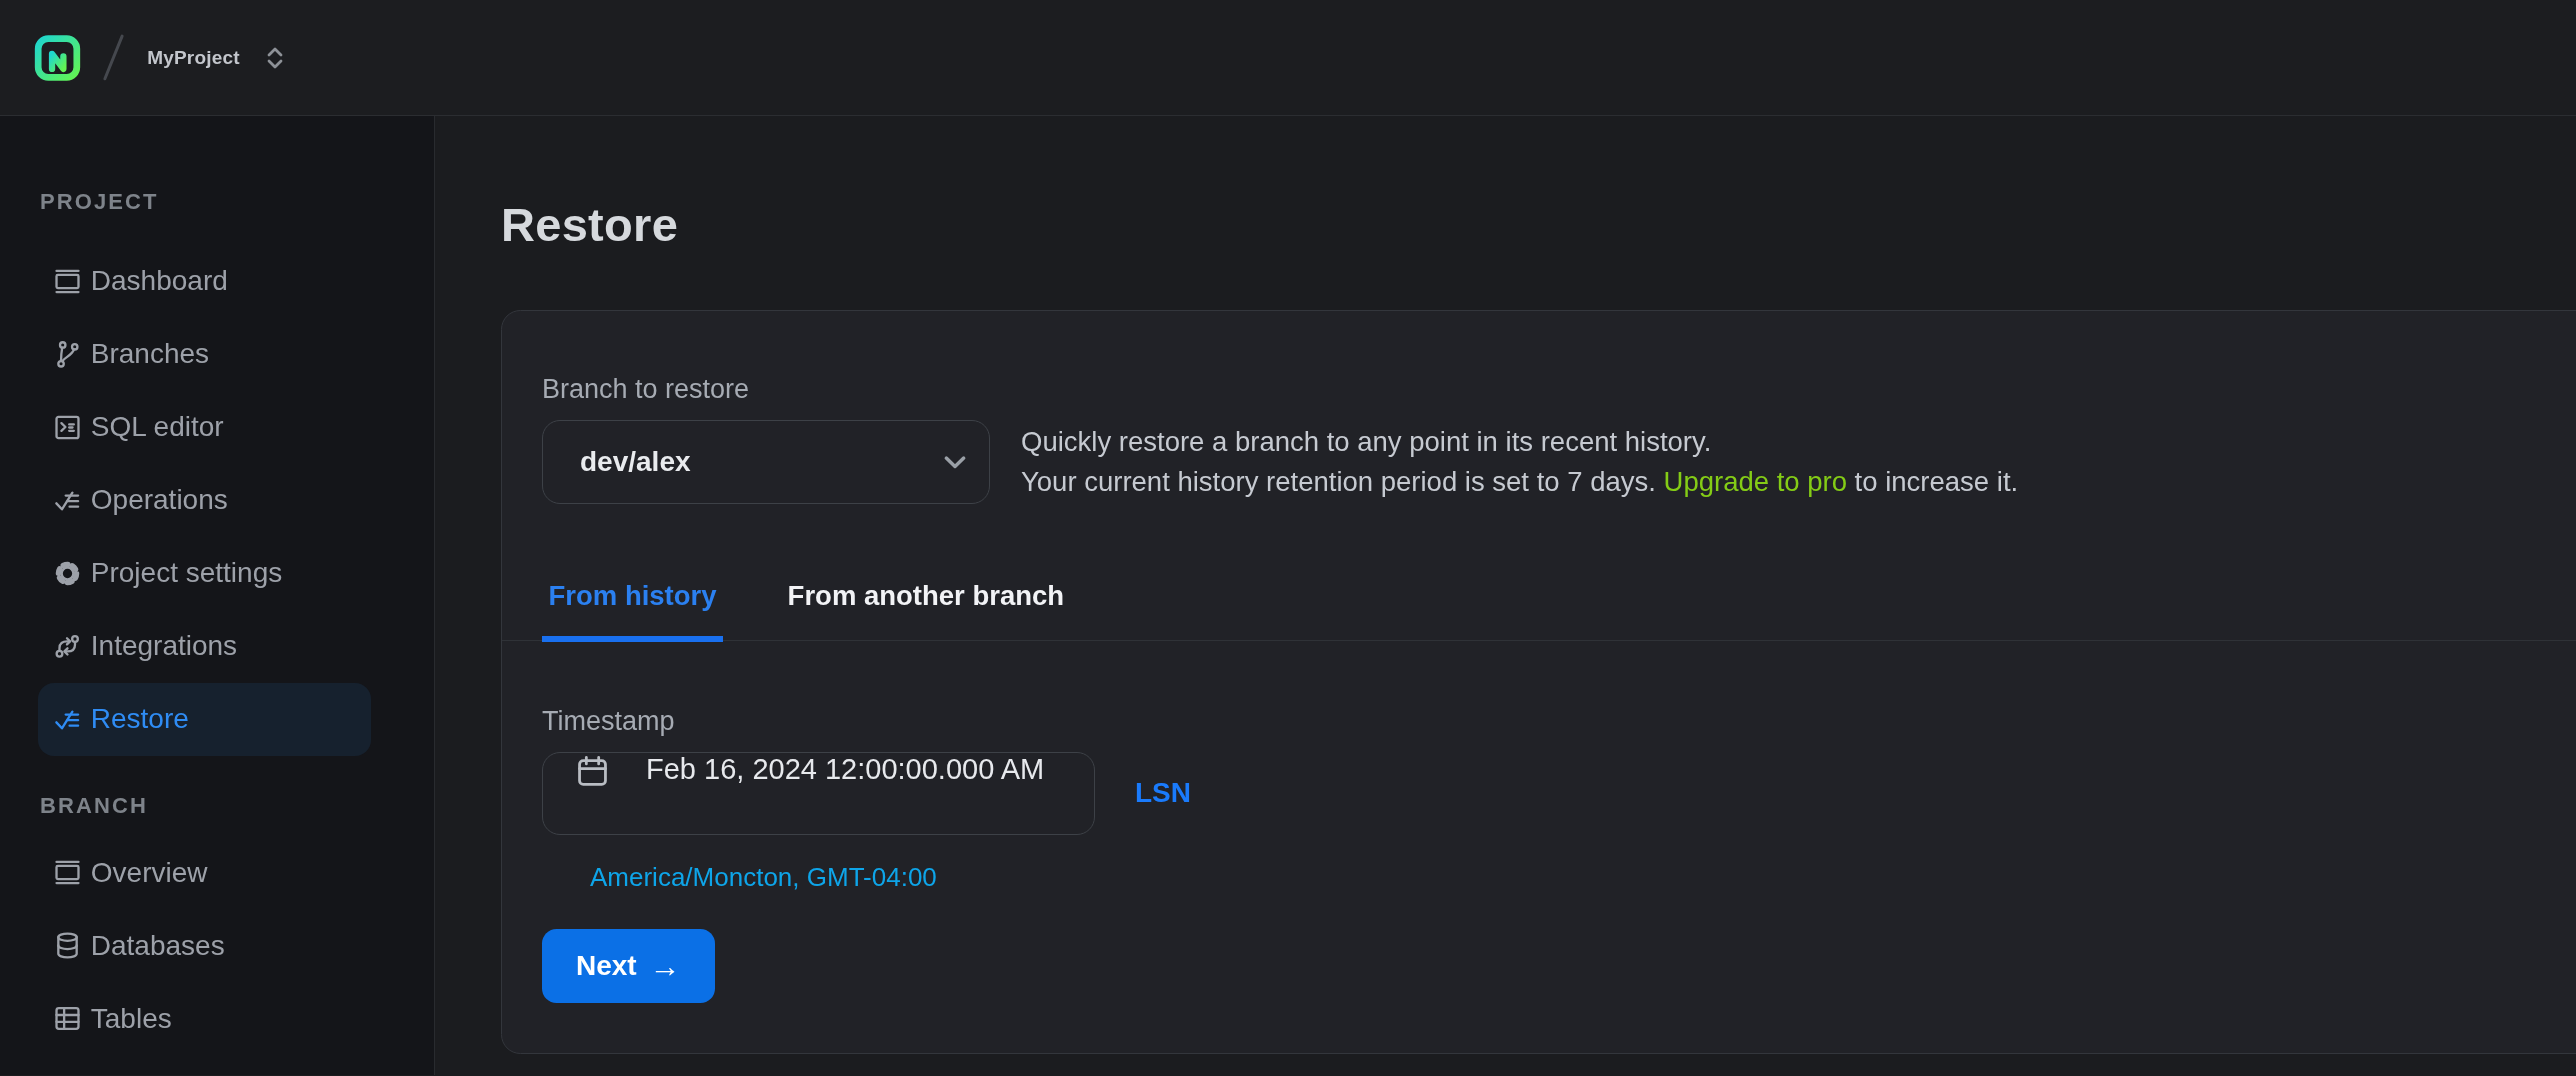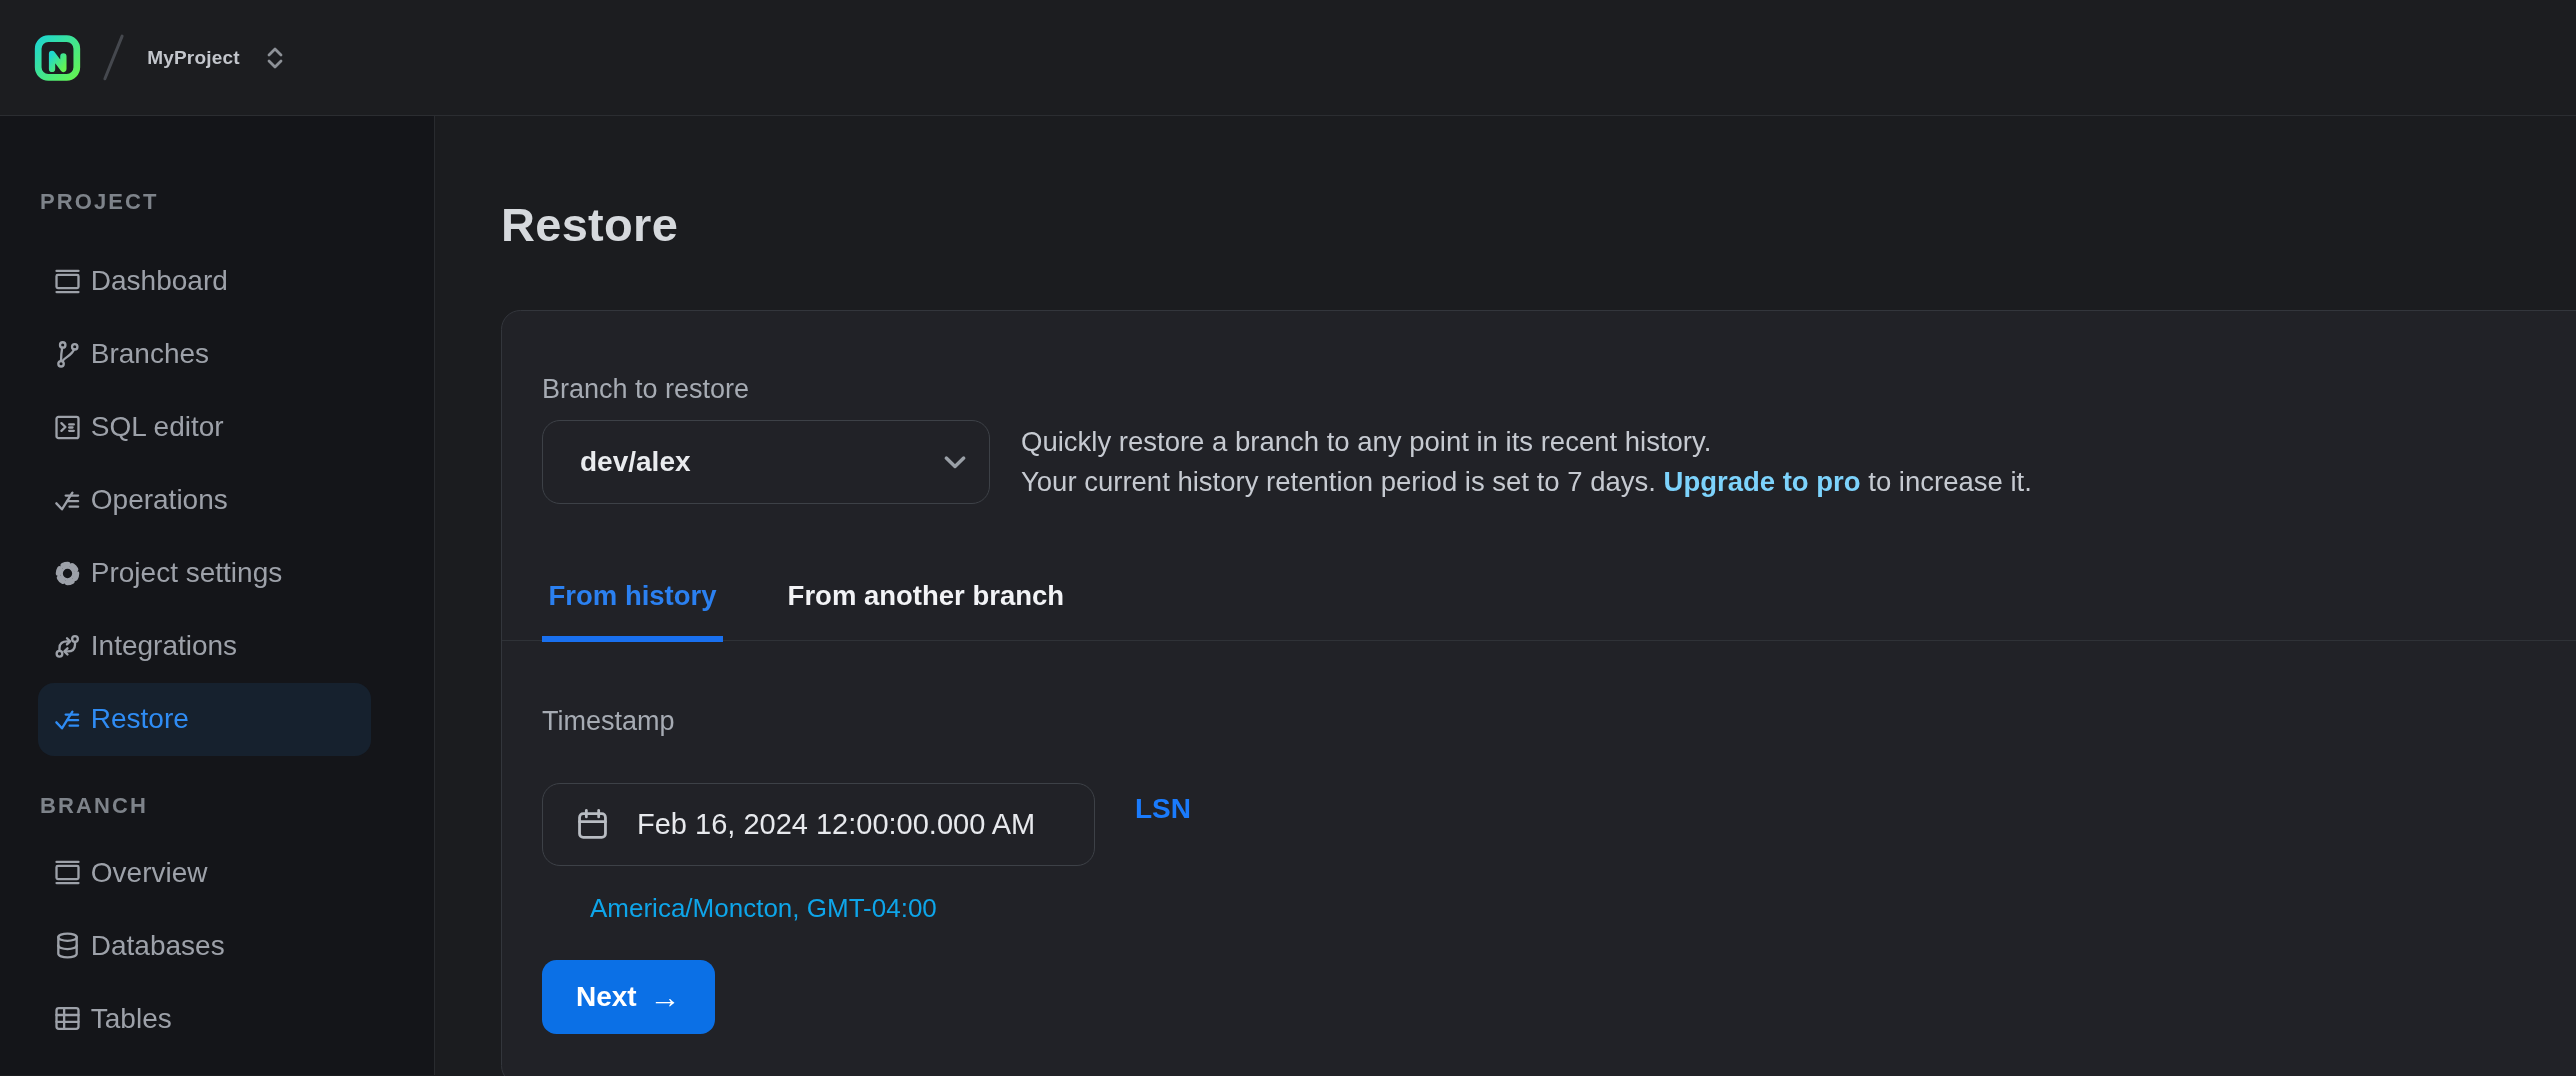--- a/index.html
+++ b/index.html
@@ -56,36 +56,36 @@
   .control-row { display:flex; align-items:center; margin-top:14.6px; }
 
   .select {
     width:448px; height:84px; border:1.6px solid #3d4147; border-radius:18px;
     display:flex; align-items:center; padding:0 16px 0 37px; cursor:pointer; background:transparent;
   }
   .select-value { font-size:28px; font-weight:600; color:#e9ebee; }
   .chevron { width:36px; height:36px; stroke:#9aa0a7; fill:none; stroke-width:2.3; stroke-linecap:round; stroke-linejoin:round; margin-left:auto; }
 
   .desc { margin-left:31px; font-size:27.5px; color:#c6cad1; line-height:40px; }
-  .desc a { color:#7dd3fc; font-weight:700; text-decoration:none; cursor:pointer; }
+  .desc a { color:#84cc16; font-weight:400; text-decoration:none; cursor:pointer; }
 
   .tabs {
     margin:52px -49px 0 -40px; padding-left:40px;
     display:flex; gap:58px; border-bottom:1.6px solid #2f3237;
   }
   .tab {
     font-size:27.5px; font-weight:600; color:#f2f3f6; padding:24px 6.5px;
     border-bottom:6.5px solid transparent; margin-bottom:-1.6px; cursor:pointer;
   }
   .tab.active { color:#2b80f0; border-bottom-color:#1970ef; }
 
   .ts-block { margin-top:65px; }
   .input {
     width:553px; height:83px; border:1.6px solid #3d4147; border-radius:18px;
-    display:flex; align-items:center; gap:26px; padding:0 24px 0 31px; cursor:text; background:transparent;margin-top:31px;
+    display:flex; align-items:flex-start; gap:35px; padding:0 24px 0 31px; cursor:text; background:transparent;
   }
   .cal { width:37px; height:37px; stroke:#b9bdc3; fill:none; stroke-width:1.8; stroke-linecap:round; stroke-linejoin:round; flex:none; }
   .input-value { font-size:29px; color:#e7e9ed; white-space:nowrap; }
   .lsn { margin-left:40px; font-size:28px; font-weight:700; color:#1a7bfc; cursor:pointer; }
   .tz { margin-top:27.5px; font-size:26px; color:#0ea5e9;margin-left:48px; }
 
   .next-btn {
     margin-top:36px; height:74px; padding:0 34px; border:none; border-radius:14.6px;
     background:#0b70e6; color:#ffffff; font-family:inherit; font-size:28px; font-weight:700;
     display:inline-flex; align-items:center; gap:13px; cursor:pointer;

